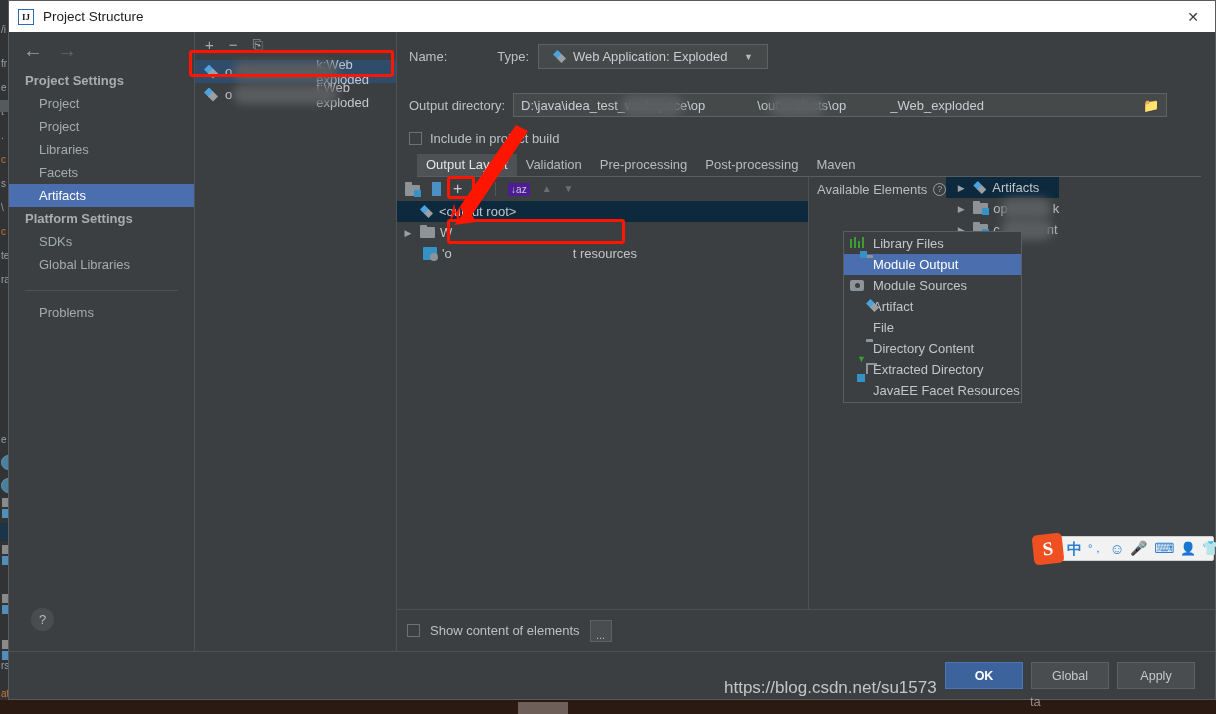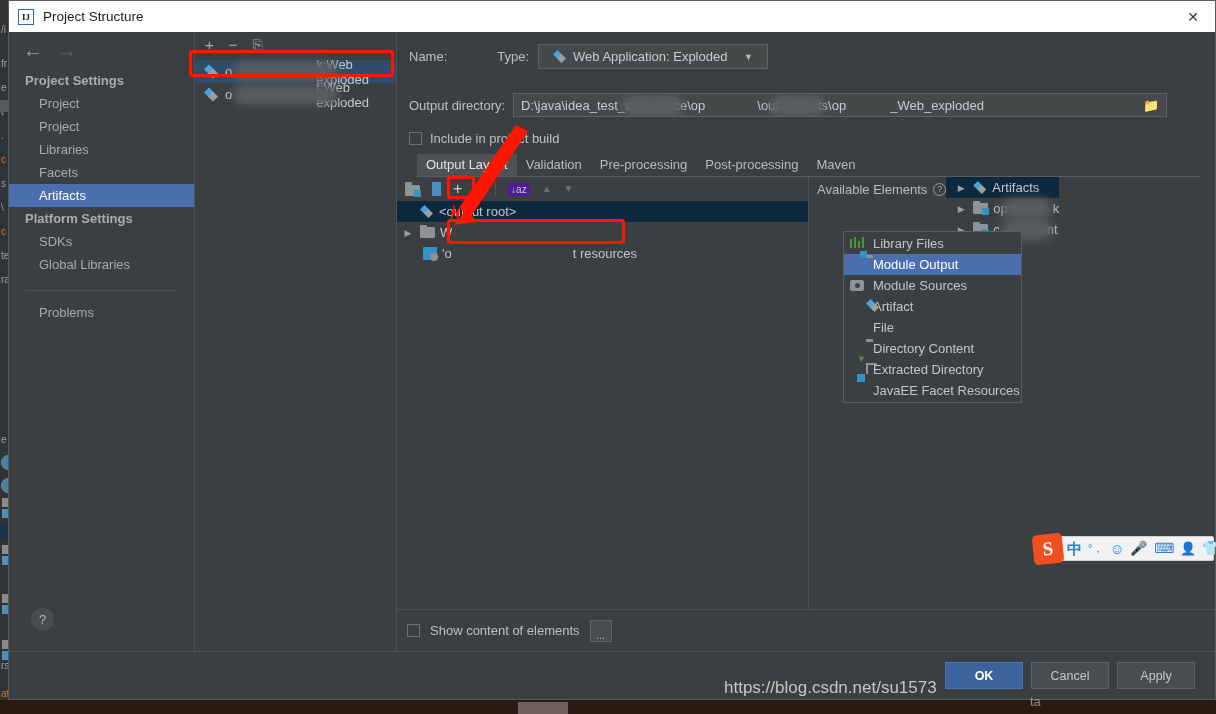--- a/index.html
+++ b/index.html
@@ -603,21 +603,21 @@
           </span>
           <span>JavaEE Facet Resources</span>
         </div>
       </div>
 
     </div>
   </div>
 
   <div id="footer">
     <div class="btn primary">OK</div>
-    <div class="btn">Cancel</div>
+    <div class="btn">Global</div>
     <div class="btn">Apply</div>
   </div>
 </div>
 
 <div class="red-box" style="left:189px;top:50px;width:205px;height:27px"></div>
 <div class="red-box" style="left:447px;top:219px;width:178px;height:25px"></div>
 <div class="red-box" style="left:447px;top:176px;width:28px;height:23px"></div>
 
 <svg id="red-arrow" width="130" height="110">
   <polygon points="98,6 38,96 30,82 28,100 24,78 20,96 86,0" fill="#ff1500"></polygon>

